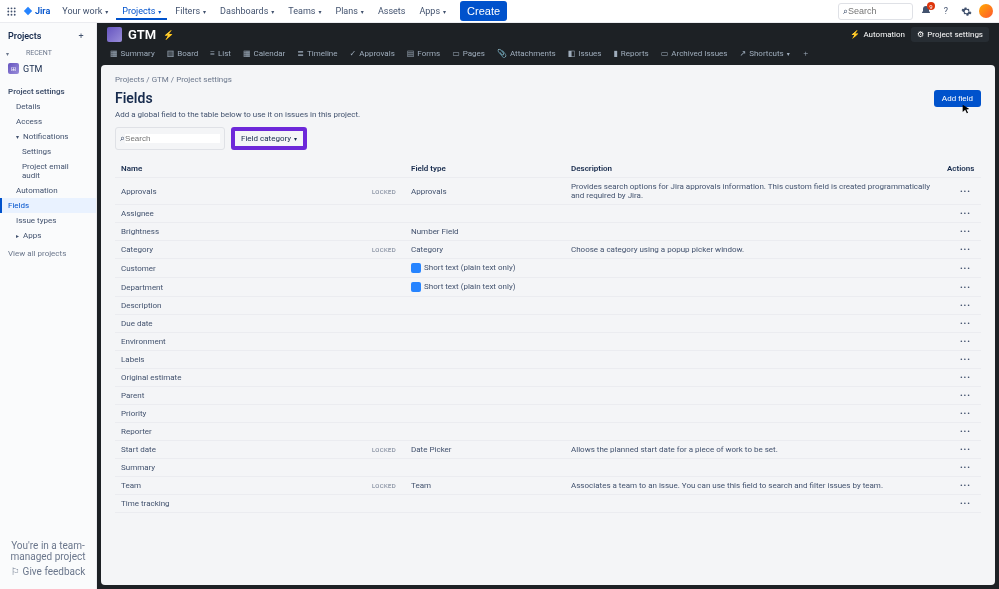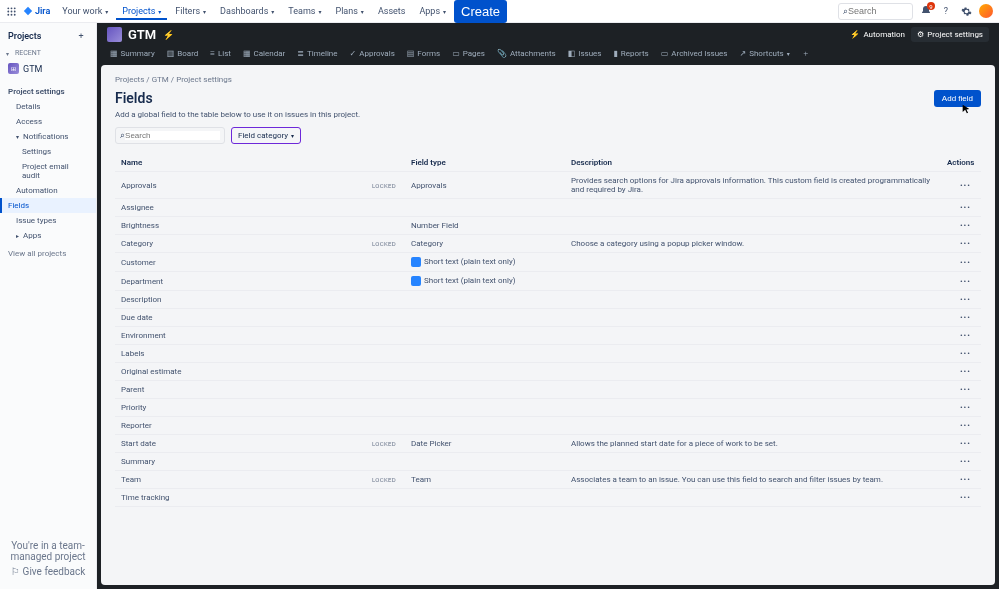--- a/index.html
+++ b/index.html
@@ -6,32 +6,32 @@
 body { font-family: -apple-system, BlinkMacSystemFont, "Segoe UI", Roboto, sans-serif; font-size: 9px; color: #172B4D; background: #fff; width: 999px; height: 589px; overflow: hidden; }
 .top-nav { display: flex; align-items: center; height: 23px; padding: 0 6px; border-bottom: 1px solid #EBECF0; background: #fff; }
 .top-nav-left { display: flex; align-items: center; gap: 2px; }
 .top-nav-right { display: flex; align-items: center; gap: 6px; margin-left: auto; }
 .app-icon { width:11px; height:11px; display:flex; align-items:center; justify-content:center; fill:#42526E; cursor:pointer;}
 .jira-logo { display:flex; align-items:center; gap:2px; padding: 0 4px; color:#0052CC; font-weight:600;}
 .jira-logo svg { fill: #2684FF; }
 .nav-item { padding: 4px 6px; color:#42526E; cursor:pointer; display:flex; align-items:center; gap:3px; }
 .nav-item.sel { color:#0052CC; box-shadow: inset 0 -2px #0052CC; }
 .caret { font-size: 6px; }
-.create-btn { background:#0052CC; color:#fff; border:none; padding:4px 7px; border-radius:3px; cursor:pointer; font-size:13px; }
+.create-btn { background:#0052CC; color:#fff; border:none; padding:4px 7px; border-radius:3px; cursor:pointer; font-size:11px; margin-left:6px;}
 .search-box { display:flex; align-items:center; border:1px solid #DFE1E6; border-radius:3px; padding:2px 4px; width:75px; }
 .search-box input { border:none; outline:none; font-size:9px; width:100%; }
 .notif-badge { position:relative; }
 .notif-badge .dot { position:absolute; top:-2px; right:-2px; background:#DE350B; color:#fff; width:8px; height:8px; border-radius:50%; font-size:6px; display:flex; align-items:center; justify-content:center;}
 .icon-btn { width:14px; height:14px; display:flex; align-items:center; justify-content:center; cursor:pointer; color:#42526E;}
 .avatar { width:14px; height:14px; border-radius:50%; background:linear-gradient(135deg,#FFAB00,#FF5630); }
 .main { display:flex; height: calc(100% - 23px); }
 .sidebar { width:97px; background:#FAFBFC; border-right:1px solid #EBECF0; display:flex; flex-direction:column; padding:4px 0;}
 .sidebar-header { display:flex; align-items:center; justify-content:space-between; padding:2px 8px 4px;}
 .sidebar-title { font-weight:600; font-size:9px; color:#172B4D;}
-.sidebar-section { padding: 2px 6px; display:flex; align-items:flex-end; gap:6px; color:#6B778C; font-size:7px; }
+.sidebar-section { padding: 2px 6px; display:flex; align-items:flex-end; gap:17px; color:#6B778C; font-size:7px; }
 .sidebar-item { padding:3px 8px; color:#42526E; cursor:pointer; display:flex; align-items:center; gap:4px; font-size:8px;}
 .sidebar-item.active { color:#0052CC; border-left:2px solid #0052CC; background:#E9F2FF; padding-left:6px;}
 .sidebar-proj { display:flex; align-items:center; gap:4px; padding:4px 8px; }
 .proj-icon { width:11px; height:11px; background:linear-gradient(135deg,#6554C0,#998DD9); border-radius:2px; display:flex; align-items:center; justify-content:center; color:#fff; font-size:6px;}
 .sidebar-indent { padding-left:16px; }
 .sidebar-indent2 { padding-left:22px; }
 .view-all { padding:6px 8px; color:#6B778C; font-size:8px; cursor:pointer; }
 .sidebar-footer { margin-top:auto; padding:4px 8px; font-size:10px; color:#6B778C; text-align:center;}
 .feedback { display:flex; align-items:center; justify-content:center; gap:3px; padding:4px 0; cursor:pointer;}
 .content-wrap { flex:1; background:#1D2125; display:flex; flex-direction:column; overflow:hidden;}
@@ -47,21 +47,21 @@
 .breadcrumb { color:#6B778C; font-size:8px; margin-bottom:6px;}
 .breadcrumb span { cursor:pointer; }
 .page-head { display:flex; align-items:flex-start; justify-content:space-between; margin-bottom:8px;}
 .page-title { font-size:14px; font-weight:600; margin-bottom:4px;}
 .page-desc { font-size:8px; color:#42526E;}
 .add-field-btn { background:#0052CC; color:#fff; border:none; padding:4px 8px; border-radius:3px; cursor:pointer; font-size:8px; position:relative;}
 .cursor-overlay { position:absolute; bottom:-7px; right:10px; pointer-events:none;}
 .filters { display:flex; gap:6px; margin-bottom:10px;}
 .filter-search { display:flex; align-items:center; border:1px solid #DFE1E6; border-radius:3px; padding:2px 4px; width:110px;}
 .filter-search input { border:none; outline:none; font-size:8px; width:100%;}
-.filter-cat { border:1px solid #6d28d9; border-radius:3px; padding:3px 6px; display:flex; align-items:center; gap:3px; cursor:pointer; font-size:8px;}
+.filter-cat { border:4px solid #6d28d9; border-radius:3px; padding:3px 6px; display:flex; align-items:center; gap:3px; cursor:pointer; font-size:8px;}
 .table { width:100%; border-collapse:collapse; }
 .table th { text-align:left; font-weight:600; font-size:8px; padding:4px 6px; border-bottom:1px solid #EBECF0; color:#172B4D;}
 .table td { padding:4px 6px; border-bottom:1px solid #EBECF0; font-size:8px; color:#42526E; vertical-align:middle;}
 .locked { background:#F4F5F7; color:#6B778C; font-size:6px; padding:1px 3px; border-radius:2px; text-transform:uppercase; letter-spacing:0.3px;}
 .type-icon { width:10px; height:10px; border-radius:2px; display:inline-flex; vertical-align:middle; margin-right:3px;}
 .ti-list { background:#6554C0;}
 .ti-text { background:#2684FF;}
 .actions-cell { text-align:right;}
 .more-btn { cursor:pointer; color:#42526E; letter-spacing:1px; padding:0 4px;}
 .col-actions { text-align: right; }

